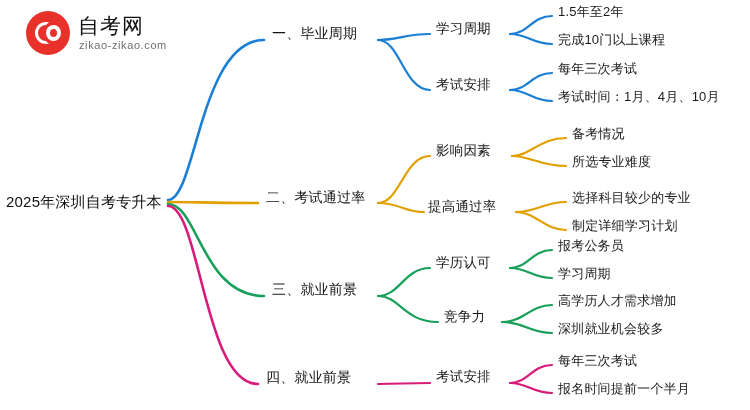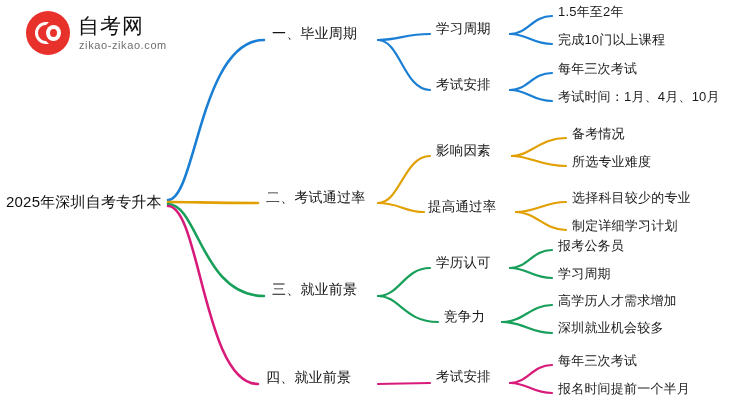--- a/index.html
+++ b/index.html
@@ -189,20 +189,20 @@
   <div class="label lvl2" style="left:428px; top:200px;">提高通过率</div>
   <div class="label leaf" style="left:572px; top:191px;">选择科目较少的专业</div>
   <div class="label leaf" style="left:572px; top:219px;">制定详细学习计划</div>
 
   <div class="label lvl1" style="left:272px; top:282px;">三、就业前景</div>
   <div class="label lvl2" style="left:436px; top:256px;">学历认可</div>
   <div class="label leaf" style="left:558px; top:239px;">报考公务员</div>
   <div class="label leaf" style="left:558px; top:267px;">学习周期</div>
   <div class="label lvl2" style="left:444px; top:310px;">竞争力</div>
   <div class="label leaf" style="left:558px; top:294px;">高学历人才需求增加</div>
-  <div class="label leaf" style="left:558px; top:322px;font-family:Liberation Mono, monospace;">深圳就业机会较多</div>
+  <div class="label leaf" style="left:558px; top:322px;">深圳就业机会较多</div>
 
   <div class="label lvl1" style="left:266px; top:370px;">四、就业前景</div>
   <div class="label lvl2" style="left:436px; top:370px;">考试安排</div>
   <div class="label leaf" style="left:558px; top:354px;">每年三次考试</div>
   <div class="label leaf" style="left:558px; top:382px;">报名时间提前一个半月</div>
 
 </div>
 
 </body></html>

